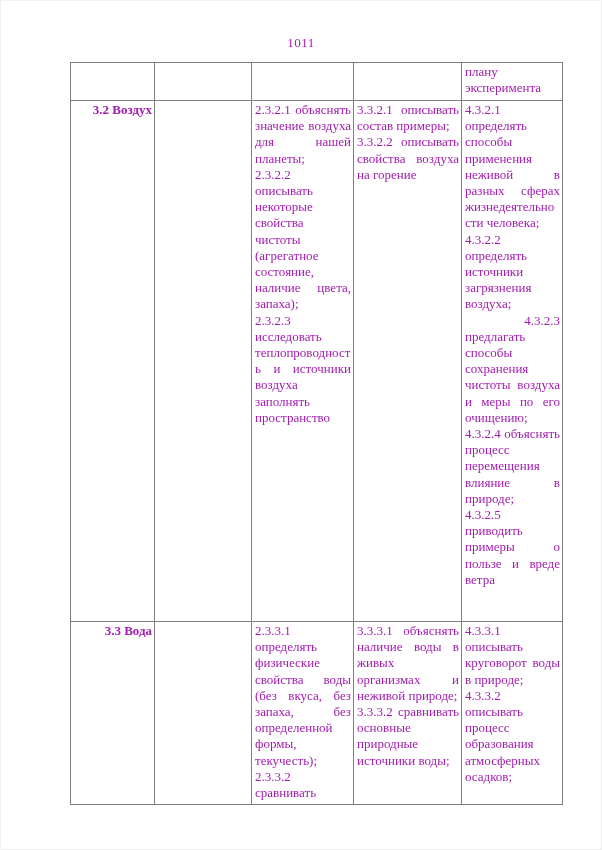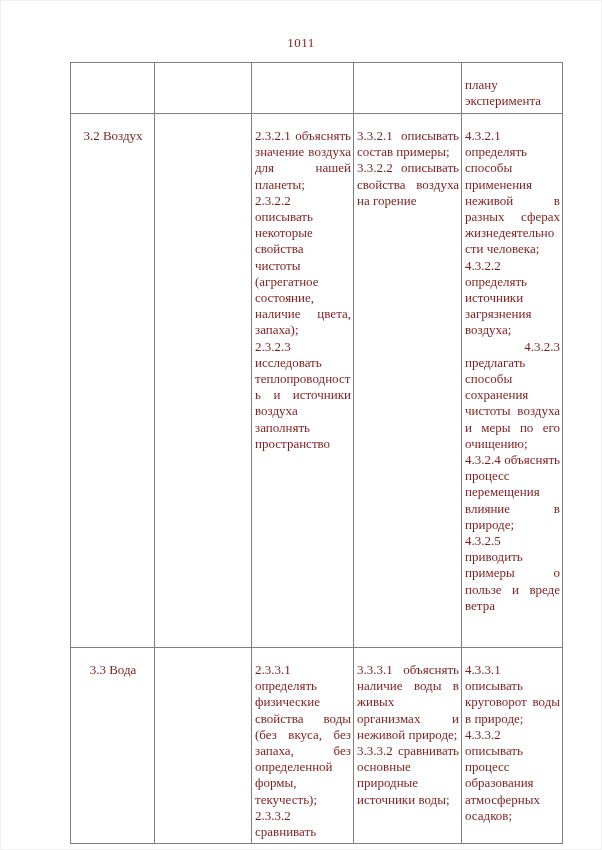--- a/index.html
+++ b/index.html
@@ -6,21 +6,21 @@
     margin: 0;
     padding: 0;
     background: #fafafa;
   }
   .page {
     position: relative;
     width: 602px;
     height: 850px;
     background: #ffffff;
     font-family: "Liberation Serif", "DejaVu Serif", serif;
-    color: #7f1d1d;
+    color: #a21caf;
     overflow: hidden;
     box-shadow: inset 0 0 0 1px #f0f0f0;
   }
   .page-number {
     position: absolute;
     top: 36px;
     left: 0;
     width: 100%;
     text-align: center;
     font-size: 13px;
@@ -31,31 +31,32 @@
     position: absolute;
     left: 70px;
     top: 62px;
     width: 492px;
     border-collapse: collapse;
     table-layout: fixed;
   }
   table.doc-table td {
     border: 1px solid #7f7f7f;
     vertical-align: top;
-    padding: 14px 2px 0 3px;
+    padding: 1px 2px 0 3px;
     font-size: 13px;
     line-height: 16.2px;
     text-align: justify;
     overflow: hidden;
     overflow-wrap: break-word;
     word-break: break-word;
   }
   table.doc-table td.topic-cell {
-    text-align: center;
+    text-align: right;
     white-space: nowrap;
+    font-weight: bold;
   }
   .para {
     margin: 0;
     padding: 0;
   }
   tr.row-cont  td { height: 36px; }
   tr.row-air   td { height: 519px; }
   tr.row-water td { height: 181px; }
 </style>
 </head>

